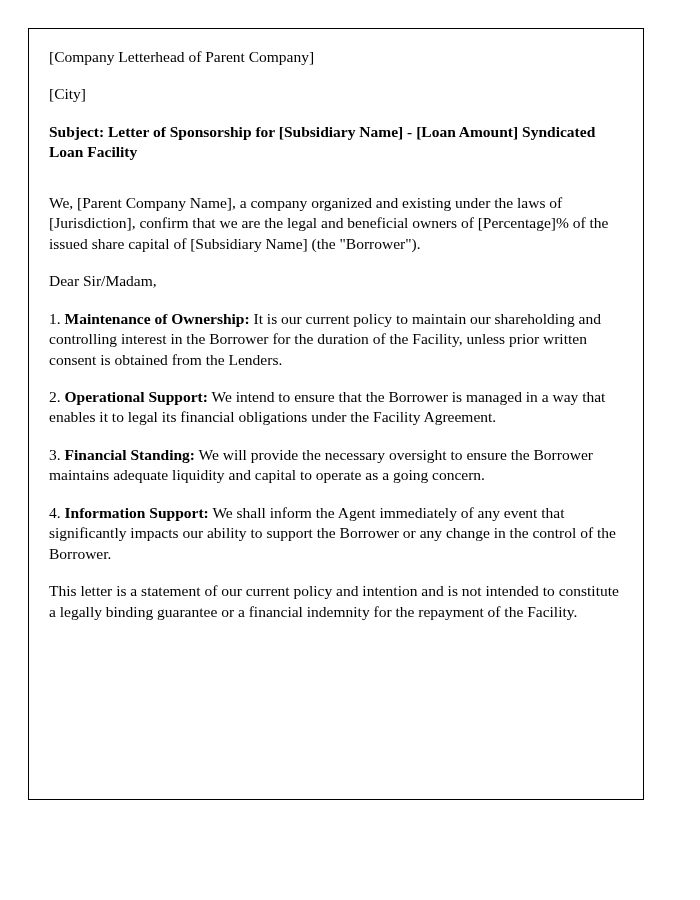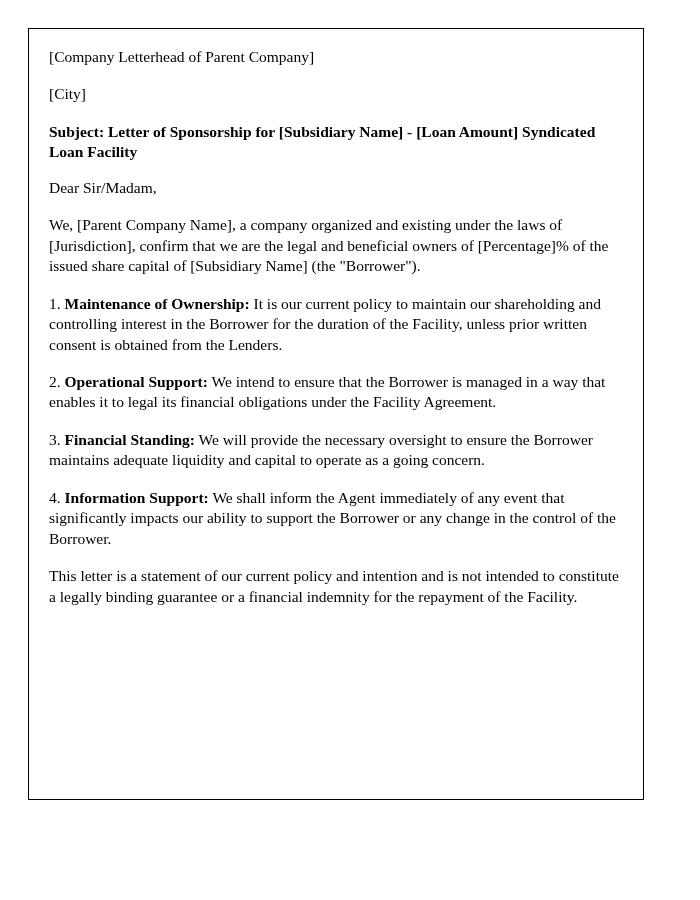--- a/index.html
+++ b/index.html
@@ -49,21 +49,21 @@
   .addr-line {
     margin: 0;
     font-size: 15.5px;
     line-height: 1.32;
   }
   .addr-block {
     margin: 0 0 17px 0;
   }
   .subject {
     font-weight: bold;
-    margin: 0 0 15px 0;
+    margin: 0 0 30px 0;
     font-size: 15.5px;
     line-height: 1.32;
   }
   .num-item {
     margin: 0 0 17px 0;
     font-size: 15.5px;
     line-height: 1.32;
   }
   .num-item b {
     font-weight: bold;
@@ -77,23 +77,23 @@
   <div class="doc-frame">
     <div class="doc-body">
 
       <p>[Company Letterhead of Parent Company]</p>
 
       <p>[City]</p>
 
 
       <p class="subject">Subject: Letter of Sponsorship for [Subsidiary Name] - [Loan Amount] Syndicated Loan Facility</p>
 
+      <p>We, [Parent Company Name], a company organized and existing under the laws of [Jurisdiction], confirm that we are the legal and beneficial owners of [Percentage]% of the issued share capital of [Subsidiary Name] (the "Borrower").</p>
+
       <p>Dear Sir/Madam,</p>
-
-      <p>We, [Parent Company Name], a company organized and existing under the laws of [Jurisdiction], confirm that we are the legal and beneficial owners of [Percentage]% of the issued share capital of [Subsidiary Name] (the "Borrower").</p>
 
 
 
       <p class="num-item"><span>1.</span> <b>Maintenance of Ownership:</b> <span>It is our current policy to maintain our shareholding and controlling interest in the Borrower for the duration of the Facility, unless prior written consent is obtained from the Lenders.</span></p>
 
       <p class="num-item"><span>2.</span> <b>Operational Support:</b> <span>We intend to ensure that the Borrower is managed in a way that enables it to legal its financial obligations under the Facility Agreement.</span></p>
 
       <p class="num-item"><span>3.</span> <b>Financial Standing:</b> <span>We will provide the necessary oversight to ensure the Borrower maintains adequate liquidity and capital to operate as a going concern.</span></p>
 
       <p class="num-item"><span>4.</span> <b>Information Support:</b> <span>We shall inform the Agent immediately of any event that significantly impacts our ability to support the Borrower or any change in the control of the Borrower.</span></p>

